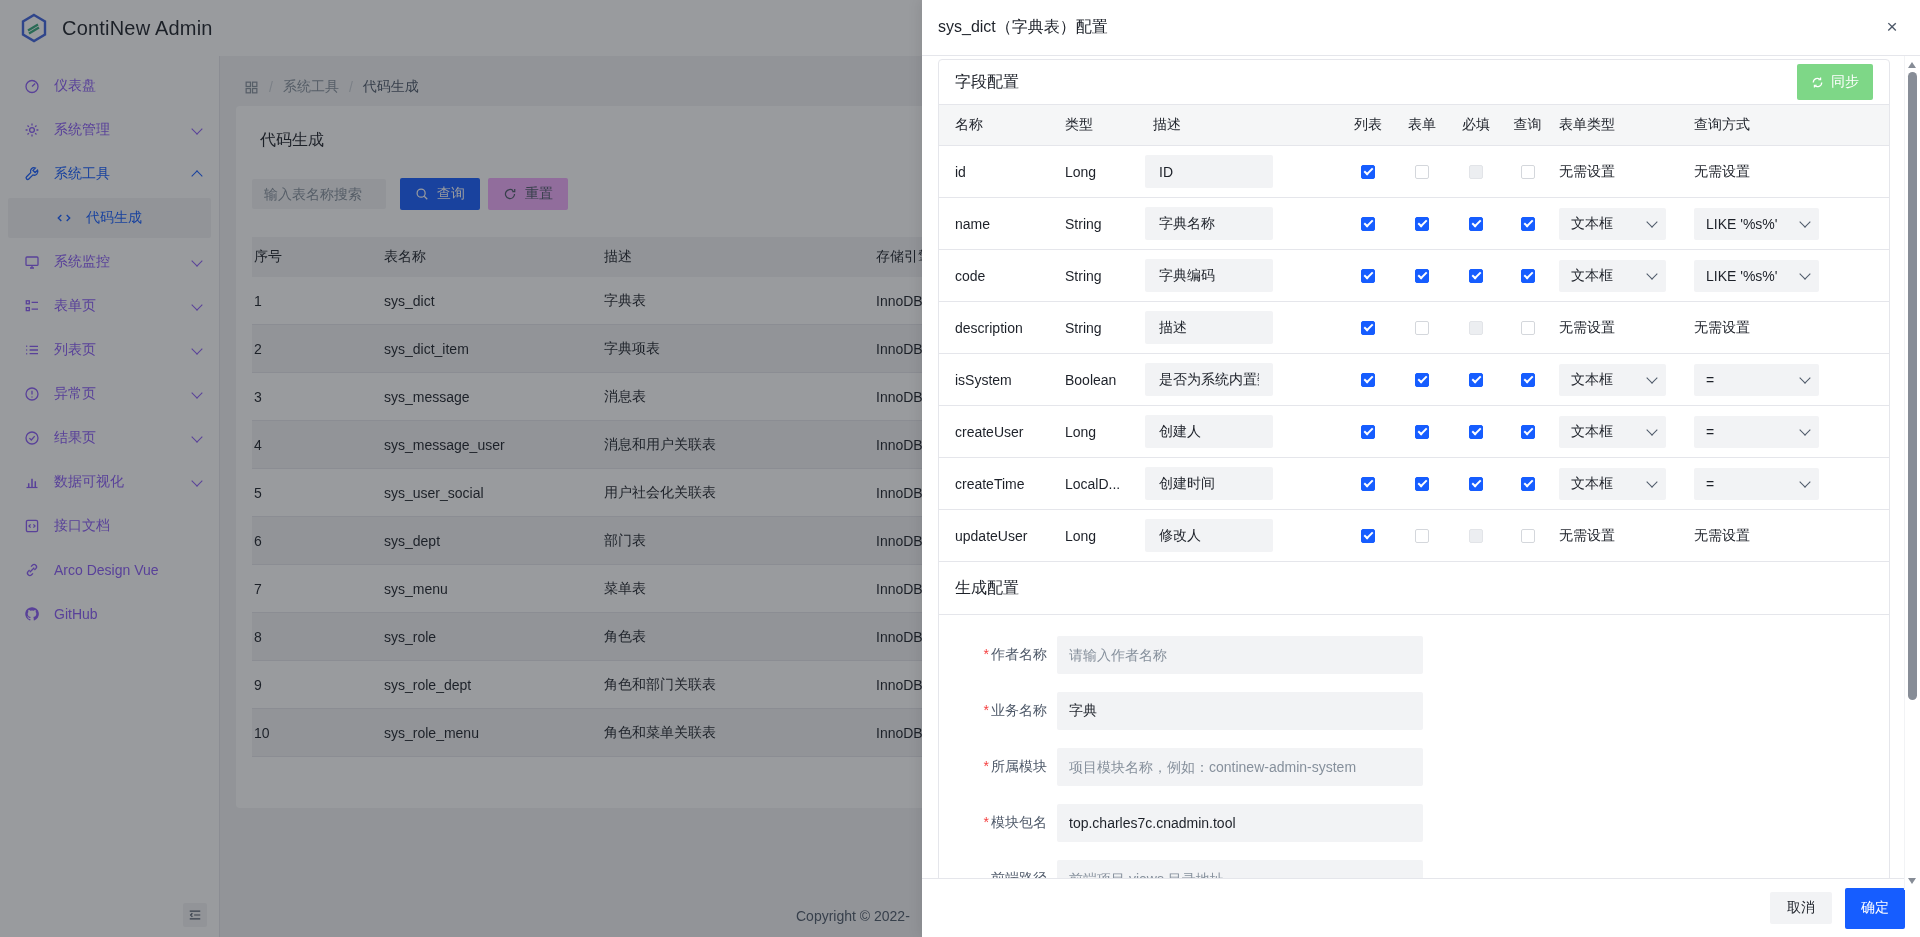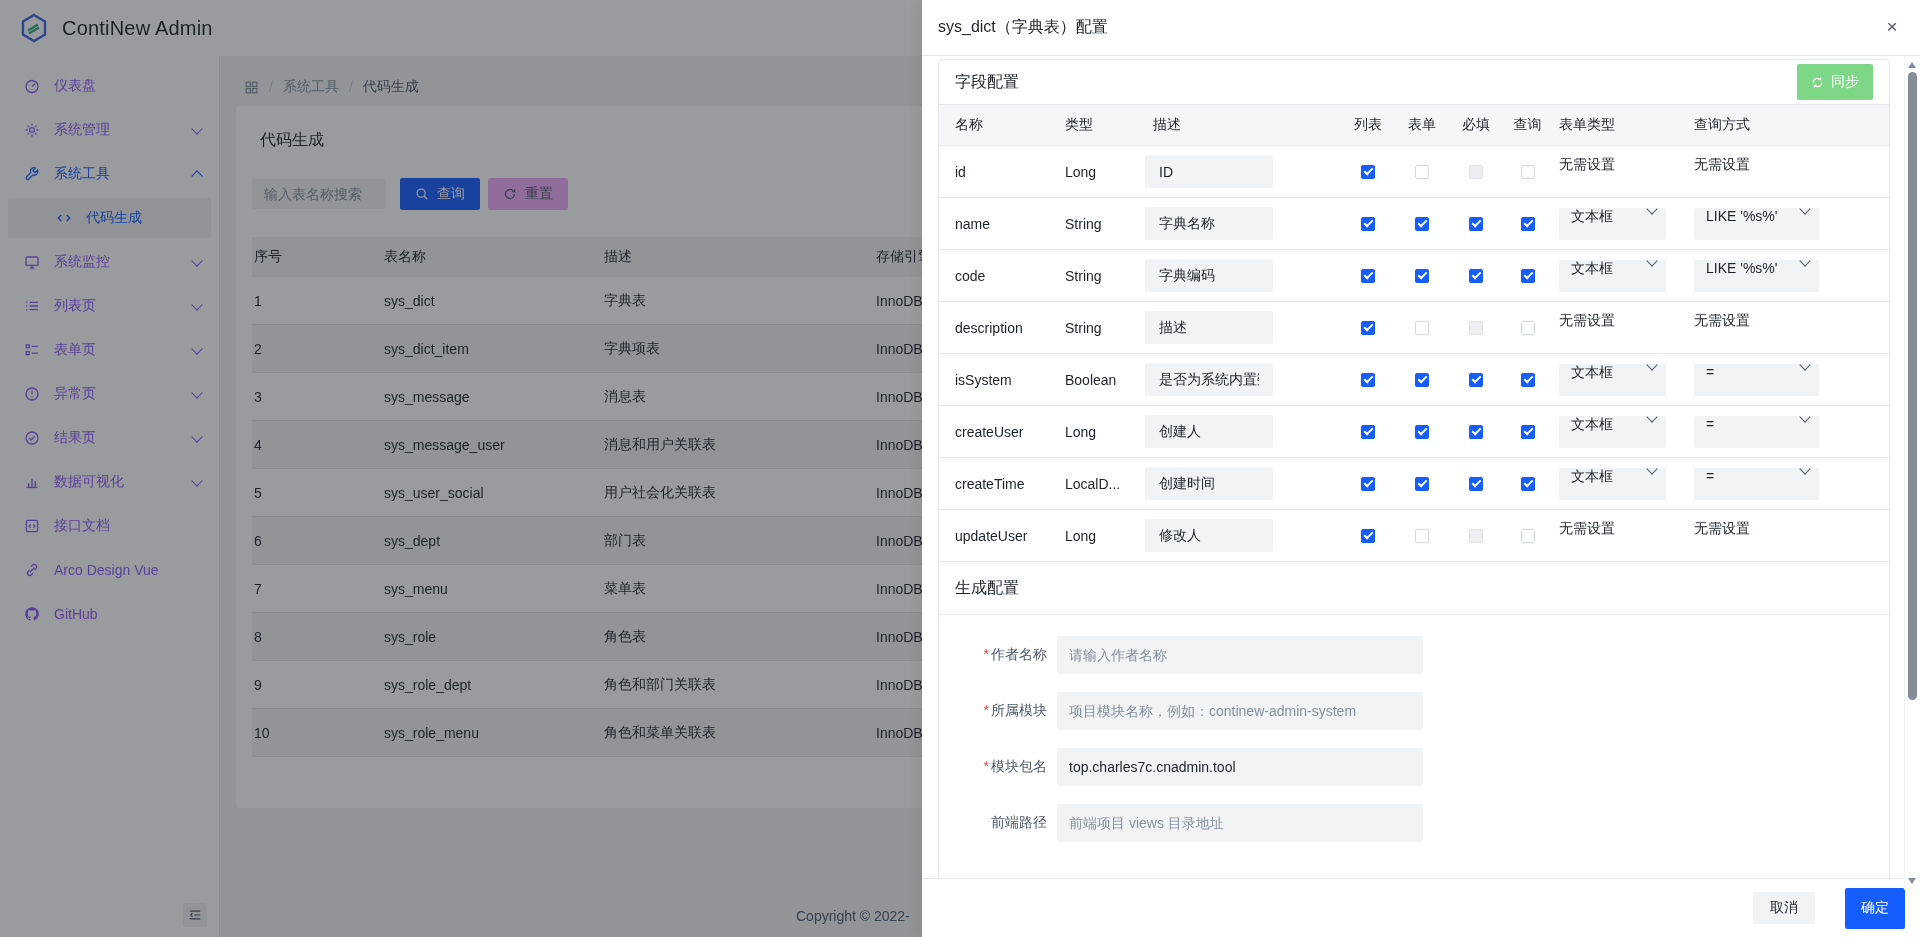--- a/index.html
+++ b/index.html
@@ -65,34 +65,34 @@
   .fc{padding-left:0;box-sizing:border-box;white-space:nowrap;overflow:hidden;}
   .fc.pad{padding-left:16px;}
   .fc.padsm{padding-left:8px;}
   .fc.center{display:flex;justify-content:center;}
   .fc.selpad{padding-left:7px;}
   .desc-input{width:128px;height:33px;background:#f2f3f5;border:none;border-radius:2px;padding:0 14px;font-size:14px;color:#1d2129;font-family:inherit;box-sizing:border-box;outline:none;}
   .cb{width:14px;height:14px;border:1px solid #d4d7dc;border-radius:2px;background:#fff;box-sizing:border-box;}
   .cb.checked{background:#165dff;border-color:#165dff;}
   .cb.checked::after{content:"";display:block;width:7px;height:3px;border-left:2px solid #fff;border-bottom:2px solid #fff;transform:rotate(-45deg);margin:2.5px 0 0 2px;}
   .cb.dim{background:#eceef1;border-color:#e2e4e8;}
-  .sel{width:107px;height:32px;background:#f2f3f5;border-radius:2px;display:flex;justify-content:space-between;padding:0 10px 0 12px;box-sizing:border-box;color:#1d2129;cursor:pointer;}
+  .sel{width:107px;height:32px;background:#f2f3f5;border-radius:2px;display:flex;align-items:center;justify-content:space-between;padding:0 10px 0 12px;box-sizing:border-box;color:#1d2129;cursor:pointer;}
   .sel.wide{width:125px;}
   .sel .schev{width:7px;height:7px;border-right:1.5px solid #4e5969;border-bottom:1.5px solid #4e5969;transform:rotate(45deg);margin-top:-3px;}
   .sel.plain{background:transparent;padding-left:0;cursor:default;}
 
   .genform{padding-top:21px;}
   .g-row{display:flex;align-items:center;height:38px;margin:0 0 18px 16px;}
   .g-label{width:92px;text-align:right;color:#4e5969;margin-right:2px;white-space:nowrap;}
   .g-label .star{display:none;color:#f53f3f;margin-right:2px;}
   .g-label.req .star{display:inline;}
   .g-input{width:366px;height:38px;background:#f2f3f5;border:none;border-radius:2px;padding:0 12px;margin-left:0;font-size:14px;color:#1d2129;font-family:inherit;box-sizing:border-box;outline:none;margin-left:8px;}
   .g-input::placeholder{color:#86909c;}
 
-  .drawer-footer{position:absolute;left:0;right:0;bottom:0;height:59px;background:#fff;border-top:1px solid #e5e6eb;display:flex;align-items:center;justify-content:flex-end;gap:30px;padding-right:15px;box-sizing:border-box;}
+  .drawer-footer{position:absolute;left:0;right:0;bottom:0;height:59px;background:#fff;border-top:1px solid #e5e6eb;display:flex;align-items:center;justify-content:flex-end;gap:13px;padding-right:15px;box-sizing:border-box;}
   .btn-cancel{width:62px;height:32px;background:#f2f3f5;color:#1d2129;border:none;border-radius:2px;font-size:14px;font-family:inherit;cursor:pointer;}
   .btn-ok{width:60px;height:41px;background:#165dff;color:#fff;border:none;border-radius:2px;font-size:14px;font-family:inherit;cursor:pointer;}
 
   .dscroll{position:absolute;top:56px;right:0;width:15px;bottom:47px;background:#fff;border-left:1px solid #f2f3f5;z-index:21;}
   .tri-up{position:absolute;top:6px;left:3px;width:0;height:0;border-left:4.5px solid transparent;border-right:4.5px solid transparent;border-bottom:6px solid #868c96;}
   .tri-down{position:absolute;bottom:6px;left:3px;width:0;height:0;border-left:4.5px solid transparent;border-right:4.5px solid transparent;border-top:6px solid #868c96;}
   .thumb{position:absolute;top:16px;left:3px;width:9px;height:628px;background:#878d97;border-radius:5px;}
 
   svg{display:block;}
 </style>
@@ -157,36 +157,36 @@
             <rect x="2" y="3" width="12" height="8.4" rx="1"></rect>
             <path d="M6 14h4M8 11.4V14"></path>
           </svg>
       </span>
       <span class="lbl">系统监控</span>
       <span class="chev"></span>
     </div>
     <div class="sitem">
       <span class="micon">
         <svg width="16" height="16" viewBox="0 0 16 16" fill="none" stroke="currentColor" stroke-width="1.3">
-            <path d="M5.6 4.3H14M5.6 8H14M5.6 11.7H14"></path>
-            <path d="M2.2 4.3h1M2.2 8h1M2.2 11.7h1" stroke-width="1.6"></path>
-          </svg>
-      </span>
-      <span class="lbl">列表页</span>
-      <span class="chev"></span>
-    </div>
-    <div class="sitem">
-      <span class="micon">
-        <svg width="16" height="16" viewBox="0 0 16 16" fill="none" stroke="currentColor" stroke-width="1.3">
             <rect x="2.3" y="2.8" width="3" height="3"></rect>
             <rect x="2.3" y="9.6" width="3" height="3"></rect>
             <path d="M7.6 4.3H14M7.6 11.1H14"></path>
           </svg>
       </span>
       <span class="lbl">表单页</span>
+      <span class="chev"></span>
+    </div>
+    <div class="sitem">
+      <span class="micon">
+        <svg width="16" height="16" viewBox="0 0 16 16" fill="none" stroke="currentColor" stroke-width="1.3">
+            <path d="M5.6 4.3H14M5.6 8H14M5.6 11.7H14"></path>
+            <path d="M2.2 4.3h1M2.2 8h1M2.2 11.7h1" stroke-width="1.6"></path>
+          </svg>
+      </span>
+      <span class="lbl">列表页</span>
       <span class="chev"></span>
     </div>
     <div class="sitem">
       <span class="micon">
         <svg width="16" height="16" viewBox="0 0 16 16" fill="none" stroke="currentColor" stroke-width="1.3">
             <circle cx="8" cy="8" r="6"></circle>
             <path d="M8 4.8v3.8"></path>
             <circle cx="8" cy="11" r="0.7" fill="currentColor" stroke="none"></circle>
           </svg>
       </span>
@@ -635,20 +635,24 @@
         <div class="sec-h" style="height:53px;">
           <span class="sec-title">生成配置</span>
         </div>
 
         <div class="genform">
           <div class="g-row">
             <span class="g-label req"><span class="star">*</span><span>作者名称</span></span>
             <input class="g-input" type="text" value="" placeholder="请输入作者名称" style="">
           </div>
           <div class="g-row">
+            <span class="g-label req"><span class="star">*</span><span>业务名称</span></span>
+            <input class="g-input" type="text" value="字典" style="">
+          </div>
+          <div class="g-row">
             <span class="g-label req"><span class="star">*</span><span>所属模块</span></span>
             <input class="g-input" type="text" value="" placeholder="项目模块名称，例如：continew-admin-system" style="">
           </div>
           <div class="g-row">
             <span class="g-label req"><span class="star">*</span><span>模块包名</span></span>
             <input class="g-input" type="text" value="top.charles7c.cnadmin.tool" style="">
           </div>
           <div class="g-row">
             <span class="g-label"><span>前端路径</span></span>
             <input class="g-input" type="text" value="" placeholder="前端项目 views 目录地址" style="">

